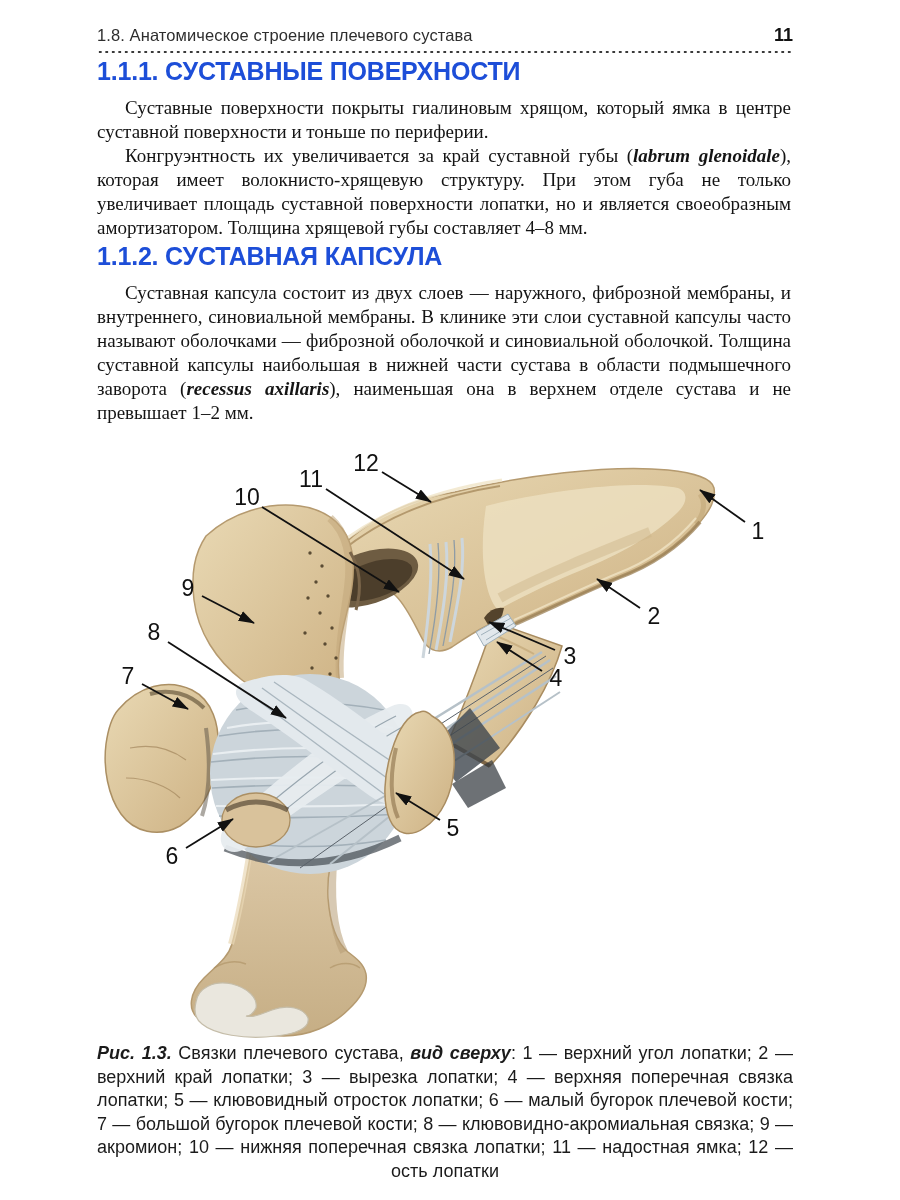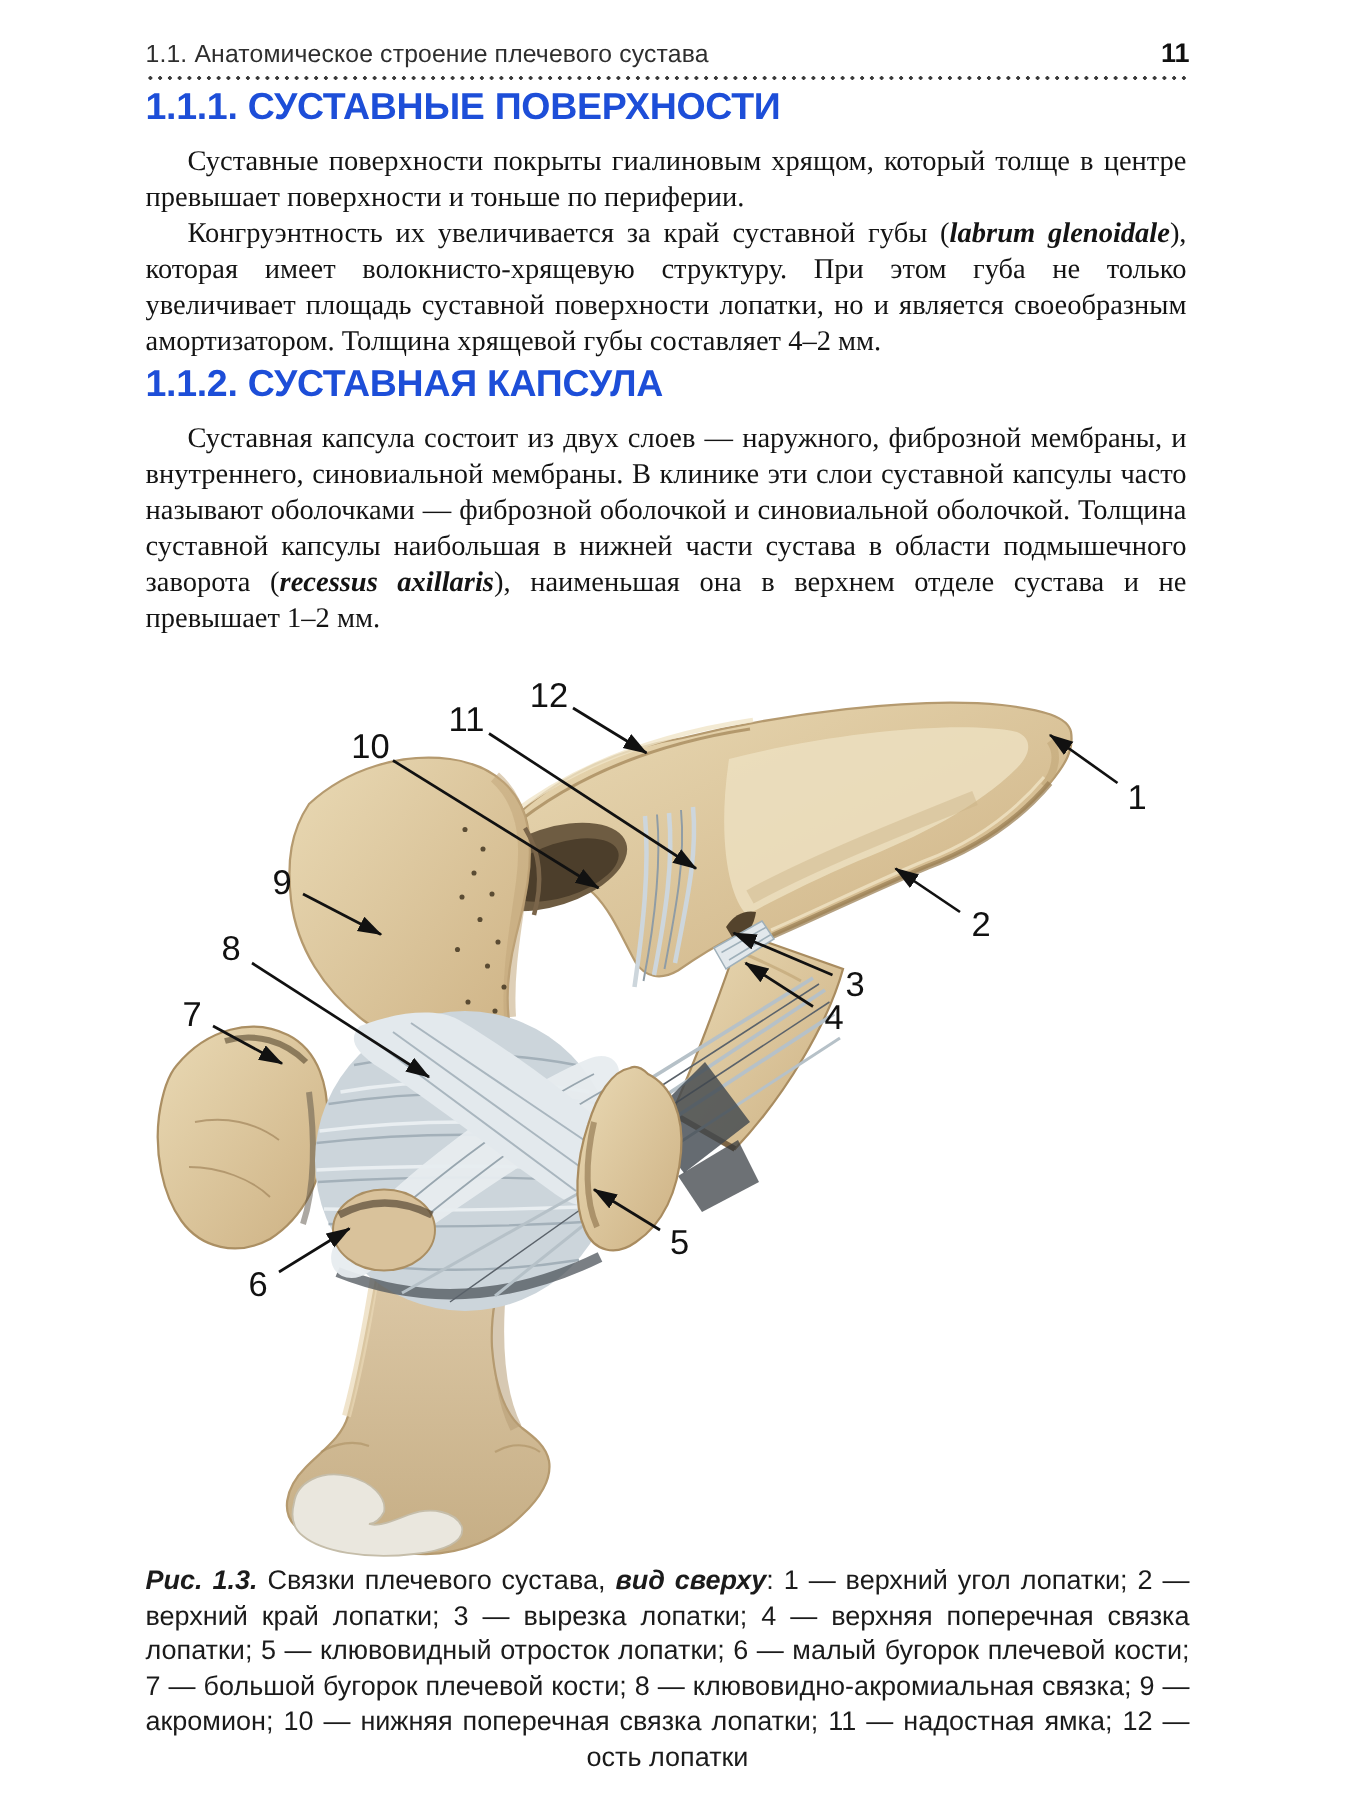--- a/index.html
+++ b/index.html
@@ -26,29 +26,29 @@
         font-family:"Liberation Sans",sans-serif;font-size:18px;line-height:23.5px;
         color:#1b1b1b;text-align:justify;text-align-last:center;hyphens:auto;-webkit-hyphens:auto;}
   .lbl-text{font-family:"Liberation Sans",sans-serif;font-size:23px;}
 </style>
 </head>
 <body>
 
 <div class="page">
 
   <div class="running-head">
-    <span class="rh-title">1.1. Анатомическое строение плечевого сустава</span>
+    <span class="rh-title">1.8. Анатомическое строение плечевого сустава</span>
     <span class="rh-page">11</span>
   </div>
   <div class="dotted-rule"></div>
 
   <div class="content">
     <h1 class="h">1.1.1. СУСТАВНЫЕ ПОВЕРХНОСТИ</h1>
-    <p class="body"><span>Суставные поверхности покрыты гиалиновым хрящом, который толще в центре превышает поверхности и тоньше по периферии.</span></p>
-    <p class="body"><span>Конгруэнтность их увеличивается за край суставной губы (</span><span class="i">labrum glenoidale</span><span>), которая имеет волокнисто-хрящевую структуру. При этом губа не только увеличивает площадь суставной поверхности лопатки, но и является своеобразным амортизатором. Толщина хрящевой губы составляет 4–2 мм.</span></p>
+    <p class="body"><span>Суставные поверхности покрыты гиалиновым хрящом, который ямка в центре суставной поверхности и тоньше по периферии.</span></p>
+    <p class="body"><span>Конгруэнтность их увеличивается за край суставной губы (</span><span class="i">labrum glenoidale</span><span>), которая имеет волокнисто-хрящевую структуру. При этом губа не только увеличивает площадь суставной поверхности лопатки, но и является своеобразным амортизатором. Толщина хрящевой губы составляет 4–8 мм.</span></p>
     <h1 class="h second">1.1.2. СУСТАВНАЯ КАПСУЛА</h1>
     <p class="body"><span>Суставная капсула состоит из двух слоев — наружного, фиброзной мембраны, и внутреннего, синовиальной мембраны. В клинике эти слои суставной капсулы часто называют оболочками — фиброзной оболочкой и синовиальной оболочкой. Толщина суставной капсулы наибольшая в нижней части сустава в области подмышечного заворота (</span><span class="i">recessus axillaris</span><span>), наименьшая она в верхнем отделе сустава и не превышает 1–2 мм.</span></p>
   </div>
 
   <svg class="figure" width="900" height="592" viewBox="0 0 900 592" xmlns="http://www.w3.org/2000/svg">
     <defs>
       <linearGradient id="boneG" x1="0" y1="0" x2="1" y2="1">
         <stop offset="0" stop-color="#e9d9b4"></stop>
           <stop offset="1" stop-color="#cdb183"></stop>
       </linearGradient>

